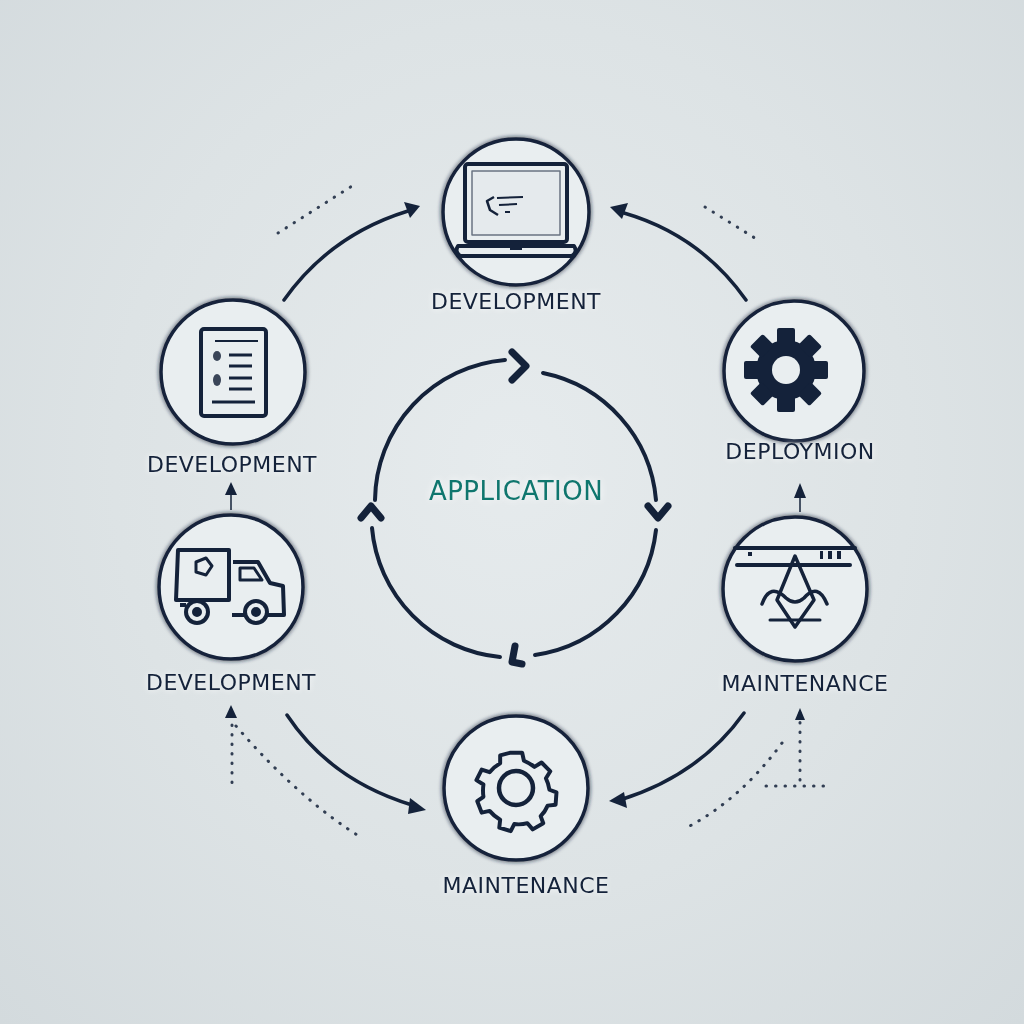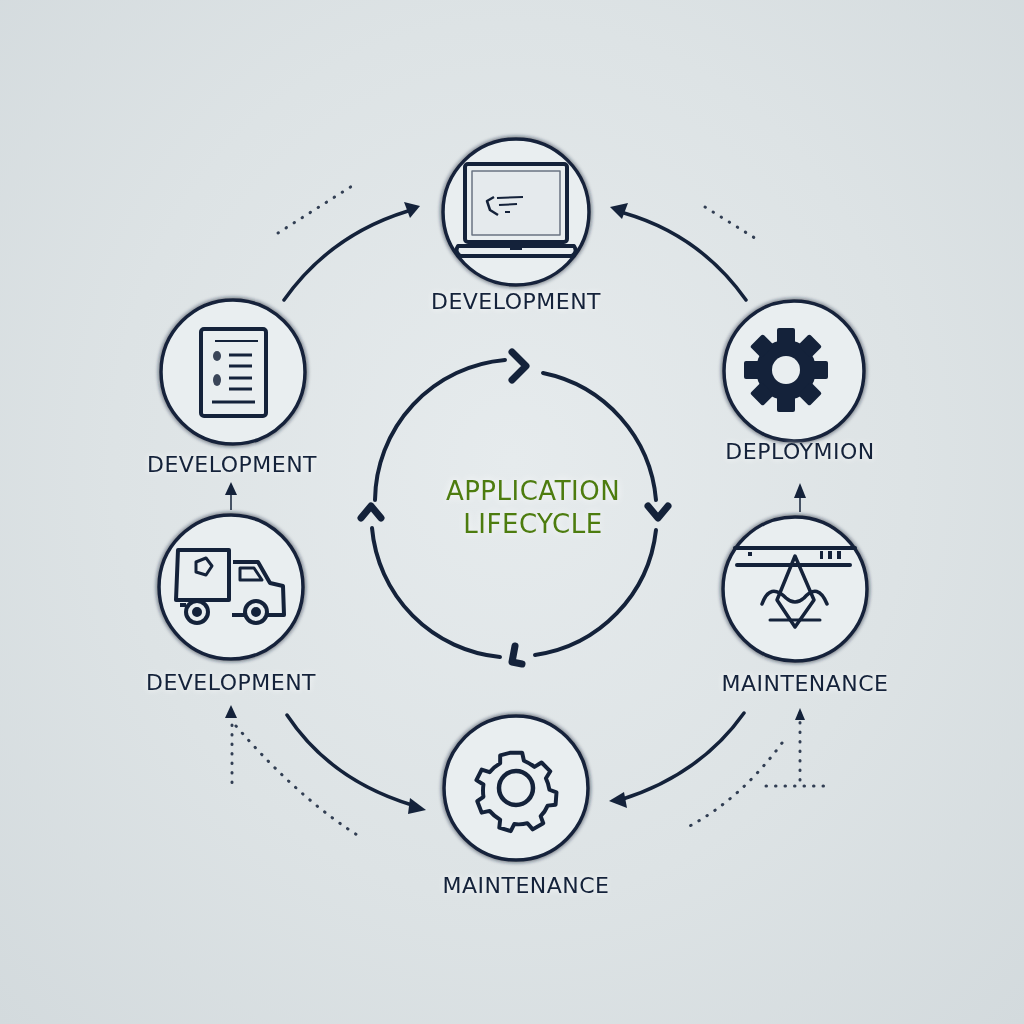--- a/index.html
+++ b/index.html
@@ -21,24 +21,23 @@
       transform: translateX(-50%);
       text-shadow: 0 0 6px #ffffff;
     }
     .center-title {
       position: absolute;
       left: 516px; top: 475px;
       transform: translateX(-50%);
       text-align: center;
       font-size: 26px;
       line-height: 33px;
-      color: #4d7c0f;
+      color: #0f766e;
       letter-spacing: 0.5px;
       text-shadow: 0 0 8px #ffffff;
-      margin-left: 17px;
     }
     .center-title span { display: block; }
   </style>
 </head>
 <body>
 
 <div class="canvas">
   <svg class="diagram" width="1024" height="1024" viewBox="0 0 1024 1024">
     <defs>
       <filter id="glow" x="-20%" y="-20%" width="140%" height="140%">
@@ -171,15 +170,14 @@
 
   <div class="label" style="left:516px; top:289px;">DEVELOPMENT</div>
   <div class="label" style="left:232px; top:452px;">DEVELOPMENT</div>
   <div class="label" style="left:800px; top:439px;">DEPLOYMION</div>
   <div class="label" style="left:231px; top:670px;">DEVELOPMENT</div>
   <div class="label" style="left:805px; top:671px;">MAINTENANCE</div>
   <div class="label" style="left:526px; top:873px;">MAINTENANCE</div>
 
   <div class="center-title">
     <span>APPLICATION</span>
-    <span>LIFECYCLE</span>
   </div>
 </div>
 
 </body></html>

